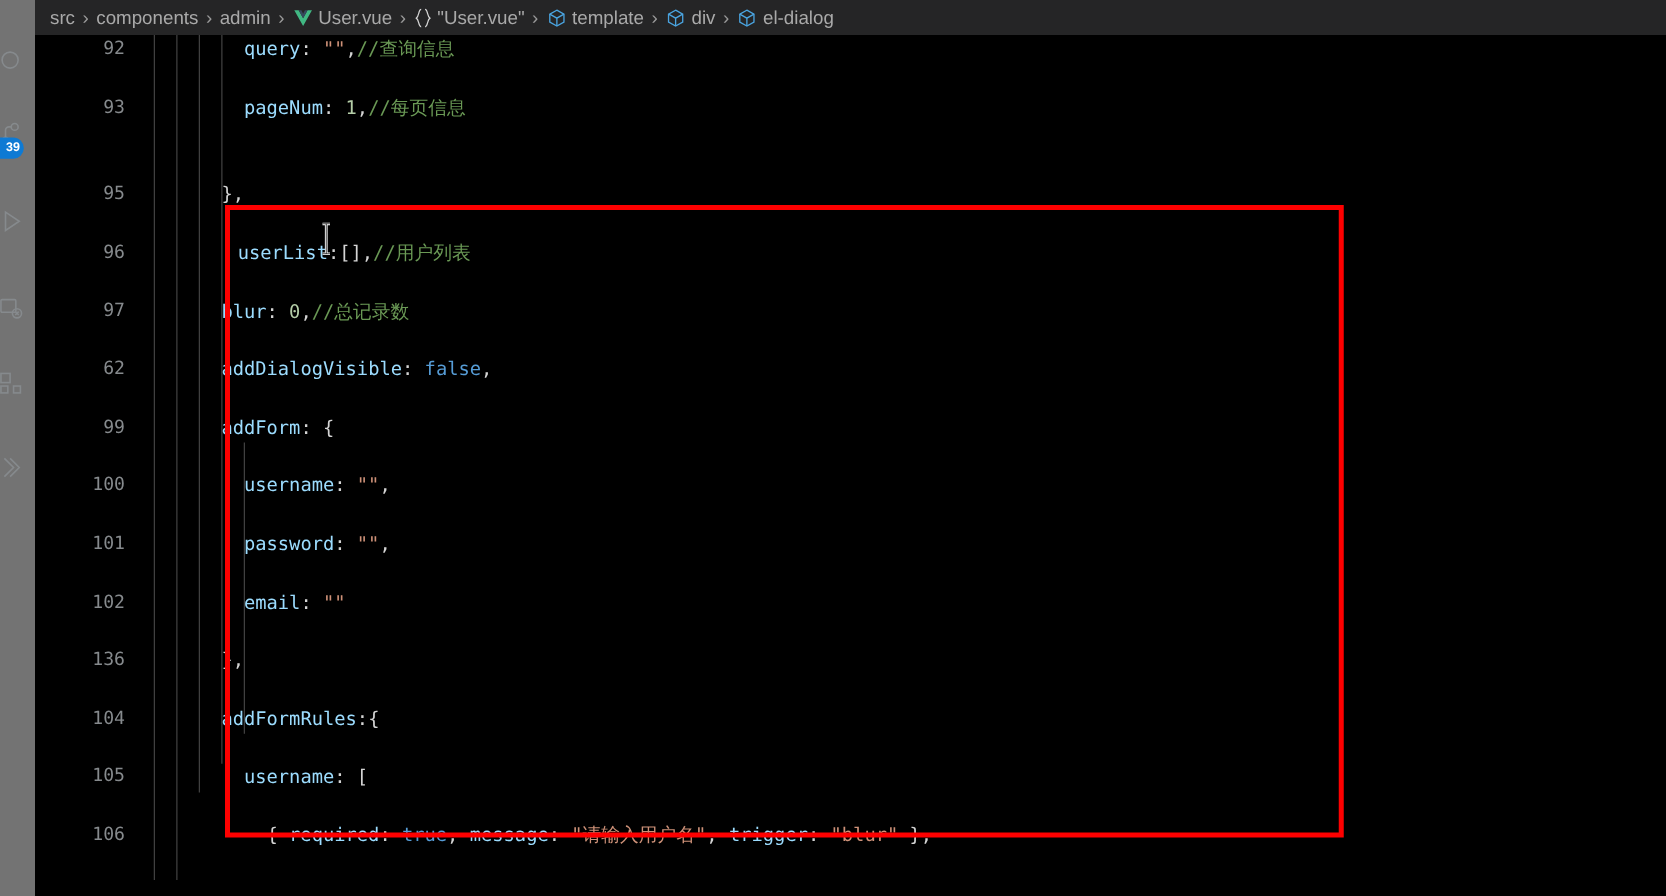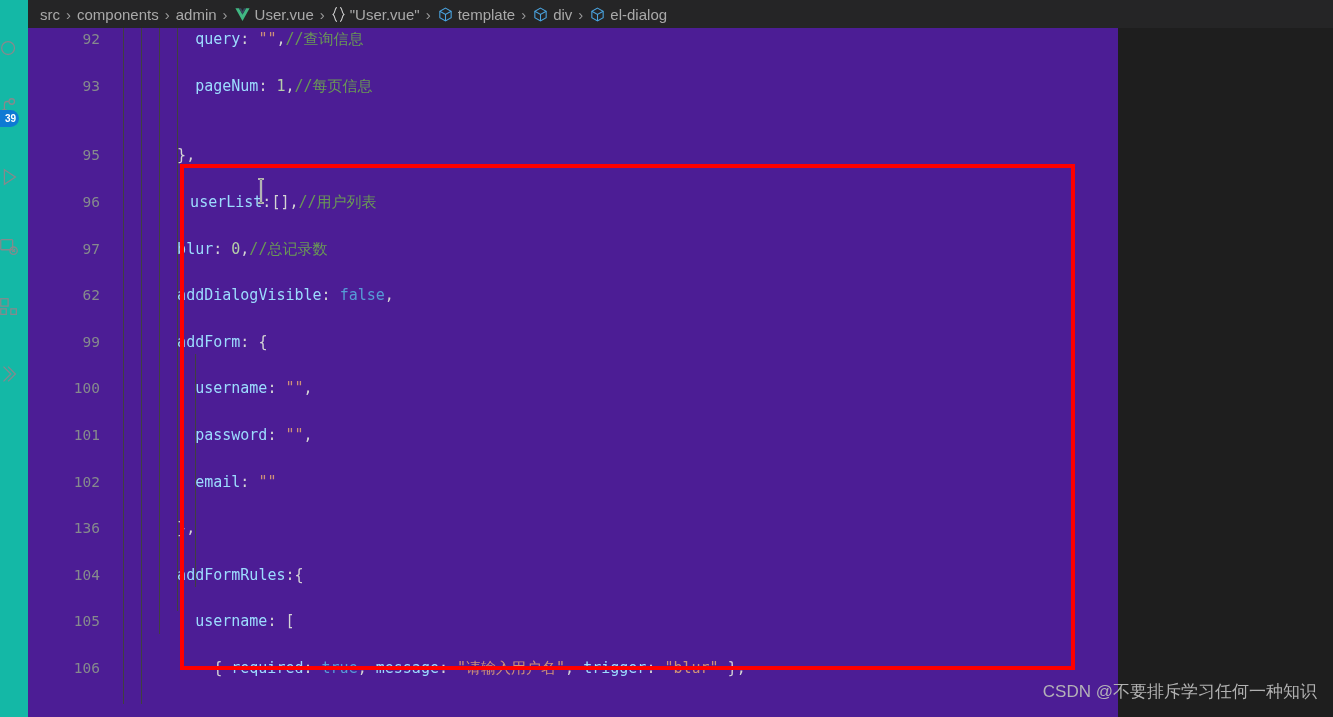--- a/index.html
+++ b/index.html
@@ -17,21 +17,21 @@
     width: 1333px; height: 717px;
     background: #1e1e1e;
     overflow: hidden;
   }
 
   
   .activity-bar {
     position: absolute;
     left: 0; top: 0;
     width: 28px; height: 717px;
-    background: #14b8a6;
+    background: #737373;
     z-index: 5;
   }
   .activity-bar .act-icon {
     position: absolute;
     left: -10px;
     width: 38px; height: 38px;
     display: flex; align-items: center; justify-content: center;
     color: #868a8d;
   }
   .activity-bar .act-icon svg { display:block; }
@@ -82,22 +82,22 @@
     font-size: 15px;
     margin: 0 6px;
     display: inline-flex;
     align-items: center;
   }
 
   
   .editor {
     position: absolute;
     left: 28px; top: 28px;
-    width: 1090px; height: 689px;
-    background: #4c1d95;
+    width: 1305px; height: 689px;
+    background: #000000;
     overflow: hidden;
   }
   .code-rows {
     position: absolute;
     left: 0; top: 0;
     width: 100%;
   }
   .row {
     position: relative;
     height: 23.3px;
@@ -317,15 +317,14 @@
 
   <div class="red-box" id="red-box" style="left: 180px; top: 164px; width: 895px; height: 506px; border-color: rgb(254, 0, 0);"></div>
 
   <div class="ibeam" style="left:255px; top:178px;">
     <svg width="12" height="26" viewBox="0 0 12 26">
       <path d="M3 1 H9 M6 1 V25 M3 25 H9" stroke="#ffffff" stroke-width="2.2" fill="none"></path>
       <path d="M3 1 H9 M6 1 V25 M3 25 H9" stroke="#000000" stroke-width="0.6" fill="none"></path>
     </svg>
   </div>
 
-  <div class="watermark">CSDN @不要排斥学习任何一种知识</div>
 
 </div>
 
 </body></html>

